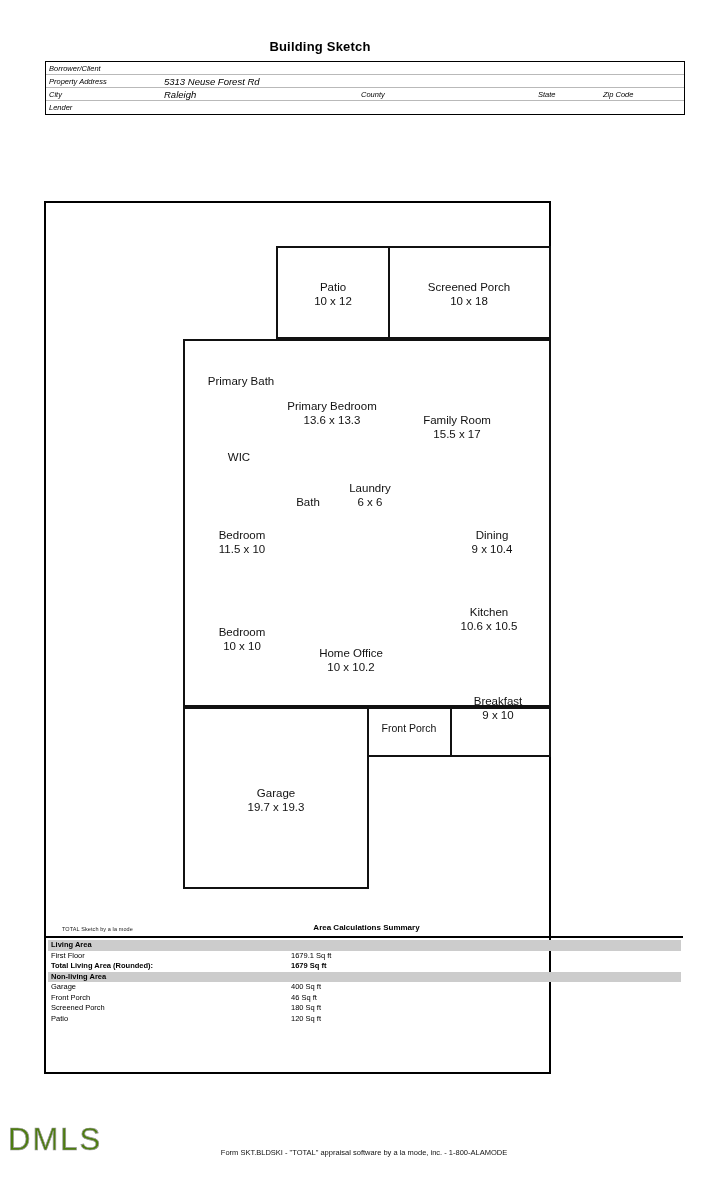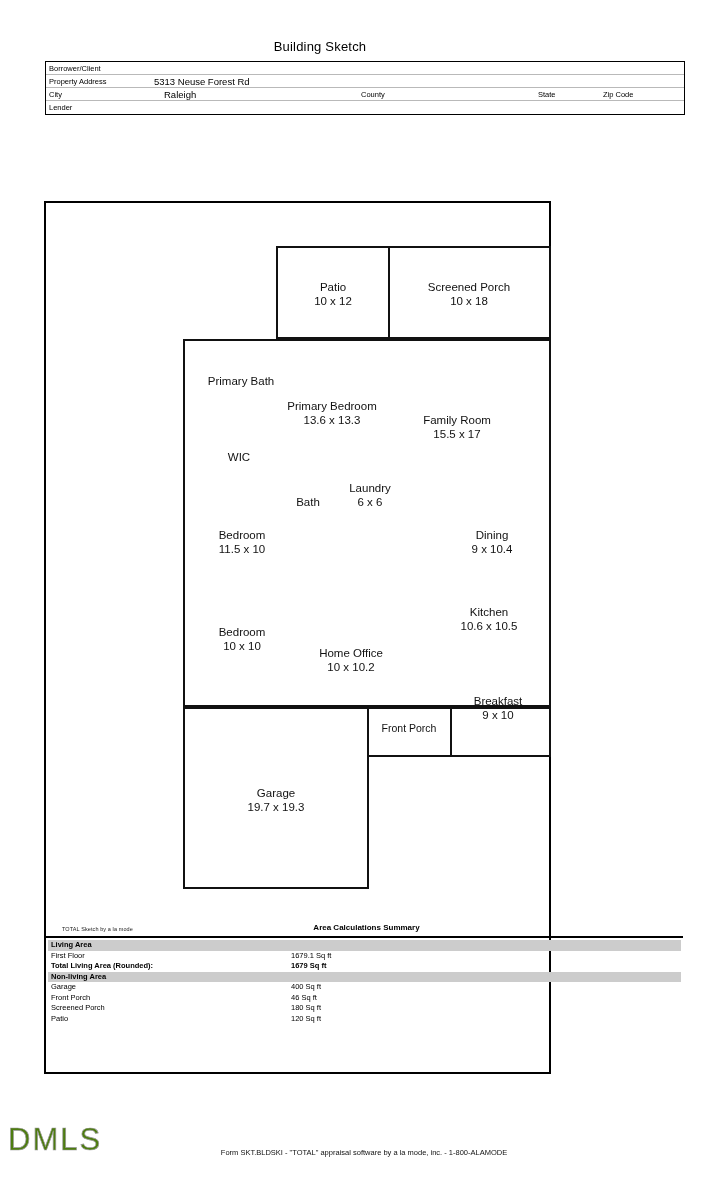--- a/index.html
+++ b/index.html
@@ -18,32 +18,33 @@
   }
 
   
   #doc-title {
     position: absolute;
     left: 0;
     top: 39px;
     width: 640px;
     text-align: center;
     font-size: 13px;
-    font-weight: normal;
+    font-weight: bold;
     letter-spacing: 0.2px;
   }
 
   
   #header-table {
     position: absolute;
     left: 45px;
     top: 61px;
     width: 640px;
     border: 1px solid #000;
     background: #fff;
+    font-style: italic;
   }
   #header-table .hrow {
     position: relative;
     height: 13px;
     border-bottom: 1px solid #b9b9b9;
     overflow: hidden;
   }
   #header-table .hrow.last { border-bottom: none; }
   #header-table .hlabel {
     position: absolute;
@@ -59,21 +60,21 @@
     font-size: 9.5px;
     line-height: 13px;
     color: #000;
   }
   #header-table .hcol {
     position: absolute;
     top: 1px;
     font-size: 7.5px;
     line-height: 11px;
   }
-  .v-addr { left: 108px; text-align: center; }
+  .v-addr { left: 118px; text-align: center; }
   .v-city { left: 118px; }
   .c-county { left: 315px; }
   .c-state  { left: 492px; }
   .c-zip    { left: 557px; }
 
   
   #sketch-frame {
     position: absolute;
     left: 44px;
     top: 201px;

